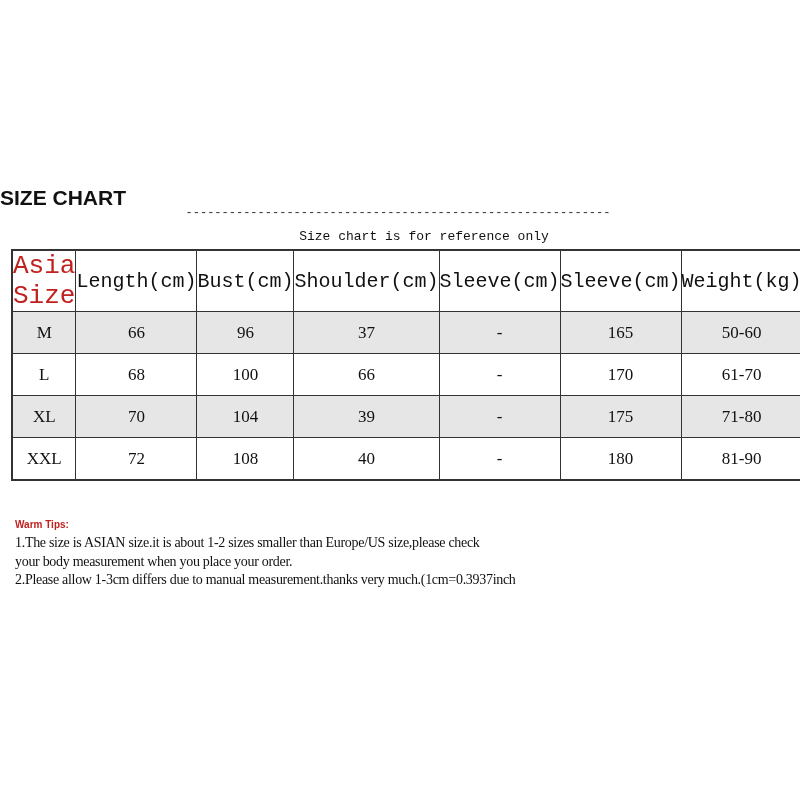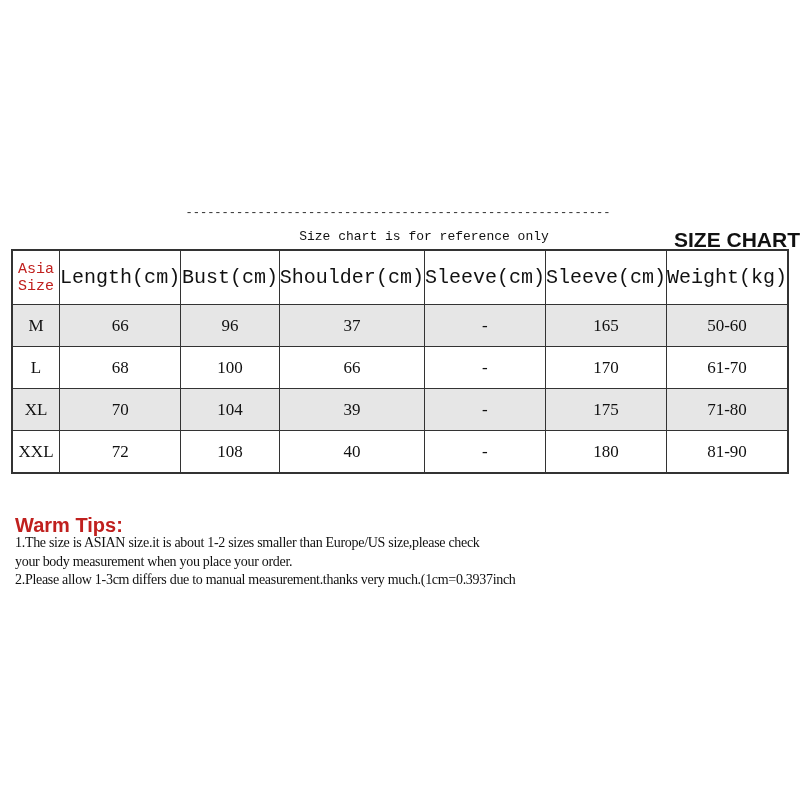--- a/index.html
+++ b/index.html
@@ -1,28 +1,28 @@
 <!DOCTYPE html>
 <html><head>
 <meta charset="utf-8">
 <style>
   html, body { margin:0; padding:0; background:#ffffff; }
   body { width:800px; height:800px; position:relative; overflow:hidden; font-family:"Liberation Serif", serif; color:#111; }
-  .title { position:absolute; top:186px; left:0; width:800px; text-align:right; font-family:"Liberation Sans", sans-serif; font-weight:bold; font-size:21px; color:#111;margin-top:42px; }
+  .title { position:absolute; top:186px; left:0; width:800px; text-align:left; font-family:"Liberation Sans", sans-serif; font-weight:bold; font-size:21px; color:#111; }
   .dash { position:absolute; top:206px; left:180px; width:436px; text-align:center; font-family:"Liberation Mono", monospace; font-size:12px; color:#333; overflow:hidden; white-space:nowrap; letter-spacing:0px; }
   .subtitle { position:absolute; top:229px; left:16px; width:800px; text-align:center; font-family:"Liberation Mono", monospace; font-size:13px; color:#111;margin-left:8px; }
   table { position:absolute; top:249px; left:11px; width:778px; border-collapse:collapse; border:2px solid #333; }
   td, th { border:1.5px solid #333; text-align:center; font-weight:normal; font-size:16px; padding:0; }
   th { height:53px; font-size:20px; font-family:"Liberation Mono", monospace; background:#fff; }
-  th.asia { color:#c0201e; font-size:15px; font-family:"Liberation Mono", monospace; }
+  th.asia { color:#c0201e; font-size:26px; font-family:"Liberation Mono", monospace; }
   td { height:41px; font-family:"Liberation Serif", serif; font-size:17px; }
   tr.shade td { background:#e6e6e6; }
   tr.white td { background:#ffffff; }
   .tips { position:absolute; top:516px; left:15px; width:780px; }
-  .tips-title { font-family:"Liberation Sans", sans-serif; font-weight:bold; font-size:20px; color:#c0201e; line-height:18px; }
+  .tips-title { font-family:"Liberation Sans", sans-serif; font-weight:bold; font-size:10px; color:#c0201e; line-height:18px; }
   .tips-line { font-family:Liberation Serif, serif; font-size:14px; line-height:18.5px; color:#111; white-space:pre; letter-spacing:-0.3px; }
 </style>
 </head>
 <body>
 
 <div class="title">SIZE CHART</div>
 <div class="dash">-----------------------------------------------------------</div>
 <div class="subtitle">Size chart is for reference only</div>
 
 <table>

